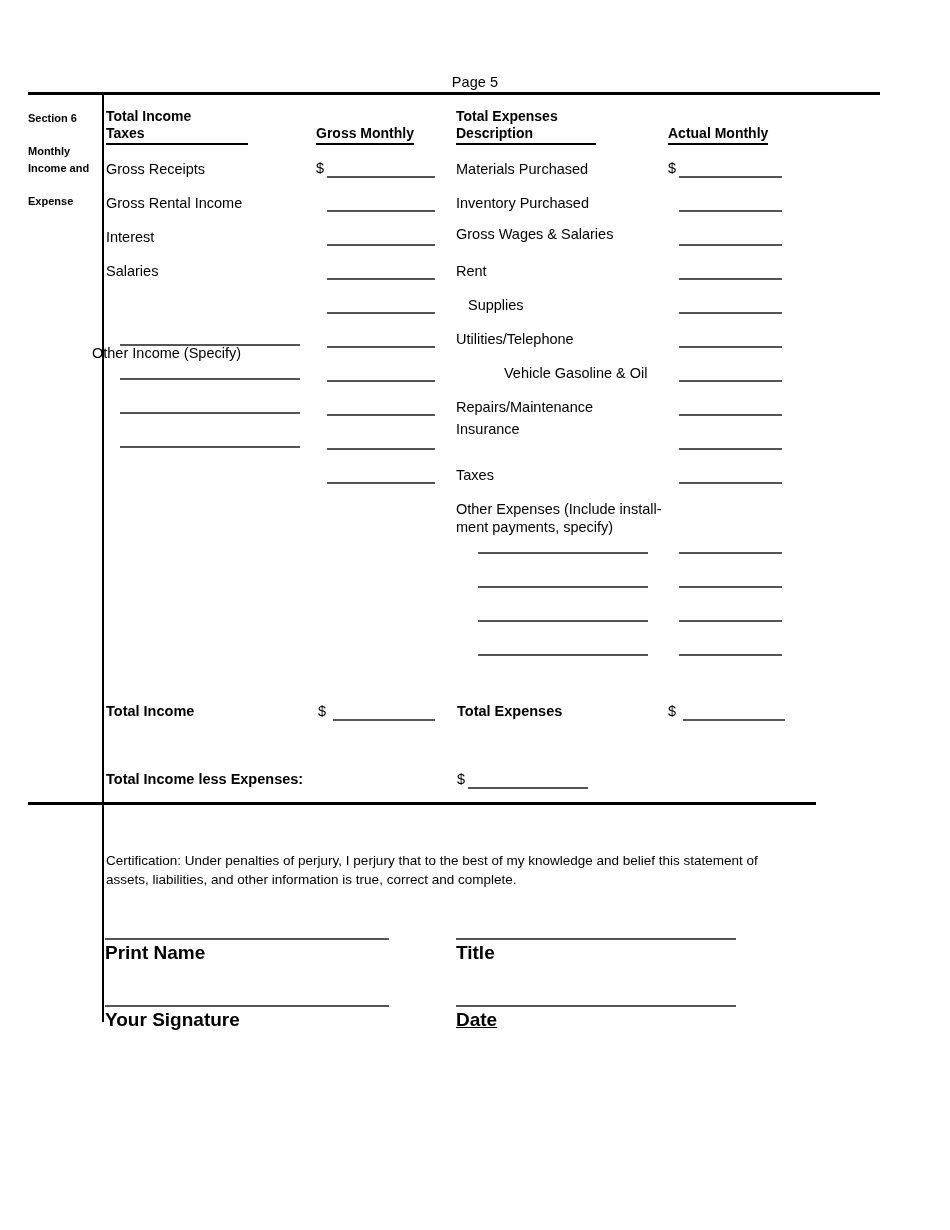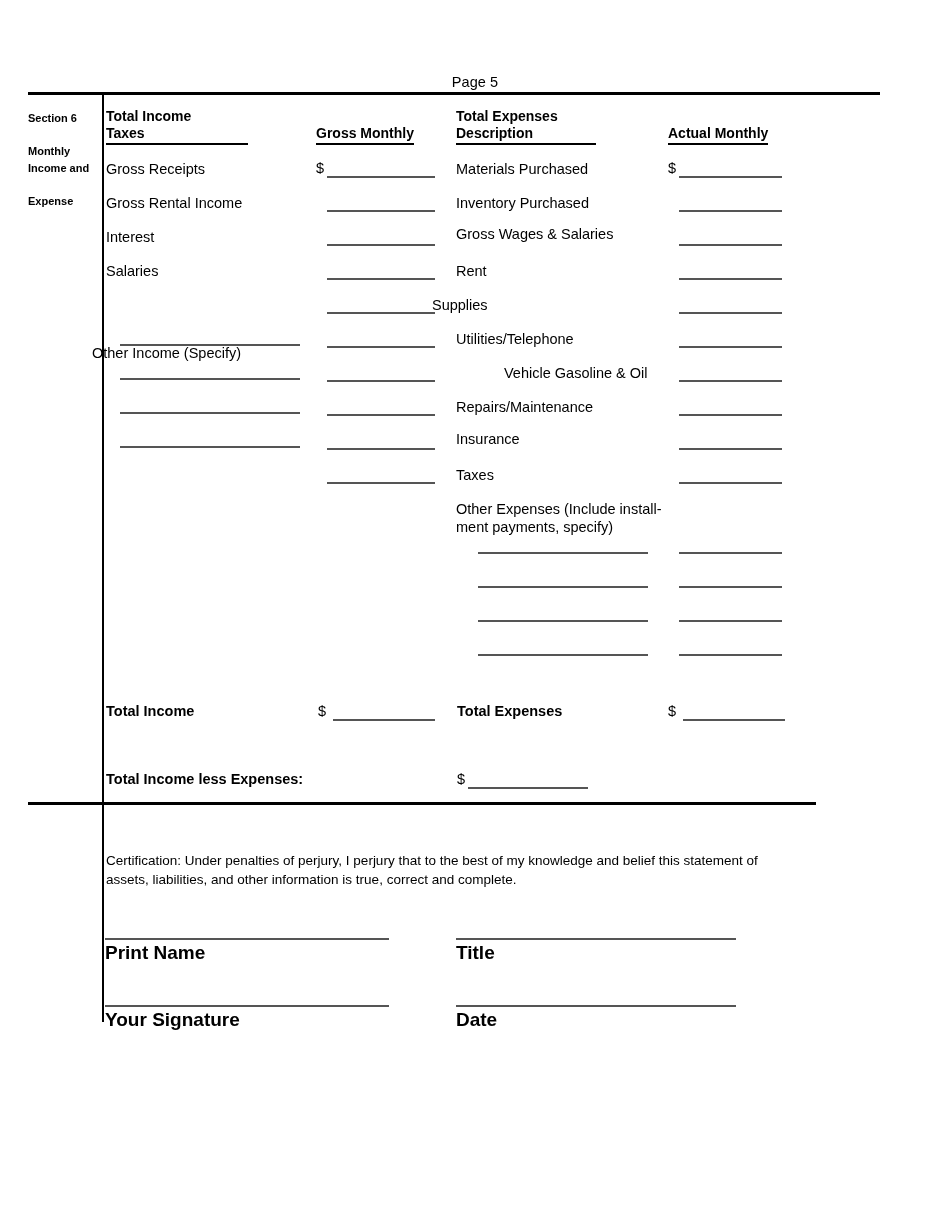--- a/index.html
+++ b/index.html
@@ -188,25 +188,25 @@
 <div class="amount-line" style="left:327px; top:346px; width:108px;"></div>
 <div class="amount-line" style="left:327px; top:380px; width:108px;"></div>
 <div class="amount-line" style="left:327px; top:414px; width:108px;"></div>
 <div class="amount-line" style="left:327px; top:448px; width:108px;"></div>
 <div class="amount-line" style="left:327px; top:482px; width:108px;"></div>
 
 <div class="row-label" style="left:456px; top:160px;">Materials Purchased</div>
 <div class="row-label" style="left:456px; top:194px;">Inventory Purchased</div>
 <div class="row-label" style="left:456px; top:225px;">Gross Wages &amp; Salaries</div>
 <div class="row-label" style="left:456px; top:262px;">Rent</div>
-<div class="row-label" style="left:432px; top:296px;">Supplies</div>
+<div class="row-label" style="left:468px; top:296px;">Supplies</div>
 <div class="row-label" style="left:456px; top:330px;">Utilities/Telephone</div>
 <div class="row-label" style="left:456px; top:364px;margin-left:48px;">Vehicle Gasoline &amp; Oil</div>
 <div class="row-label" style="left:456px; top:398px;">Repairs/Maintenance</div>
-<div class="row-label" style="left:456px; top:430px;">Insurance</div>
+<div class="row-label" style="left:456px; top:420px;">Insurance</div>
 <div class="row-label" style="left:456px; top:466px;">Taxes</div>
 <div class="row-label" style="left:456px; top:500px;">Other Expenses (Include install-
 ment payments, specify)</div>
 
 <div class="specify-line" style="left:478px; top:552px; width:170px;"></div>
 <div class="specify-line" style="left:478px; top:586px; width:170px;"></div>
 <div class="specify-line" style="left:478px; top:620px; width:170px;"></div>
 <div class="specify-line" style="left:478px; top:654px; width:170px;"></div>
 
 <div class="dollar" style="left:668px; top:160px;">$</div>
@@ -242,13 +242,13 @@
 <div class="sig-line" style="left:105px; top:938px; width:284px;"></div>
 <div class="sig-label" style="left:105px; top:942px;">Print Name</div>
 
 <div class="sig-line" style="left:456px; top:938px; width:280px;"></div>
 <div class="sig-label" style="left:456px; top:942px;">Title</div>
 
 <div class="sig-line" style="left:105px; top:1005px; width:284px;"></div>
 <div class="sig-label" style="left:105px; top:1009px;">Your Signature</div>
 
 <div class="sig-line" style="left:456px; top:1005px; width:280px;"></div>
-<div class="sig-label" style="left:456px; top:1009px;">Date</div>
+<div class="sig-label" style="left:456px; top:1009px;text-decoration:underline;">Date</div>
 
 </body></html>

